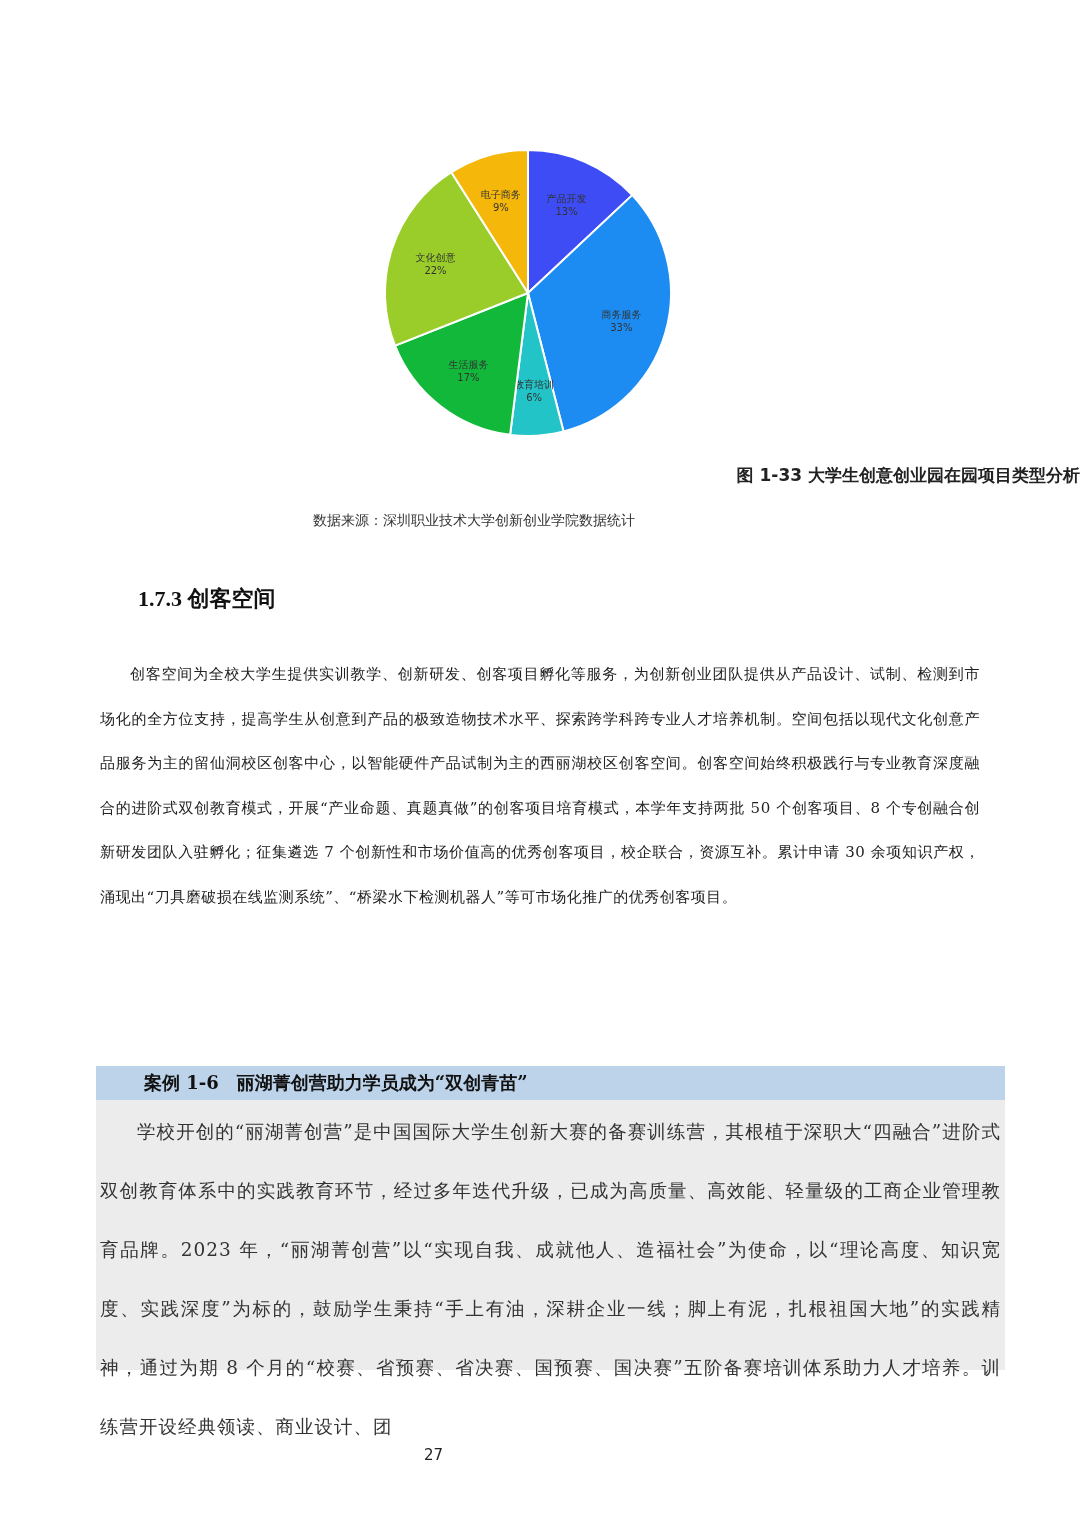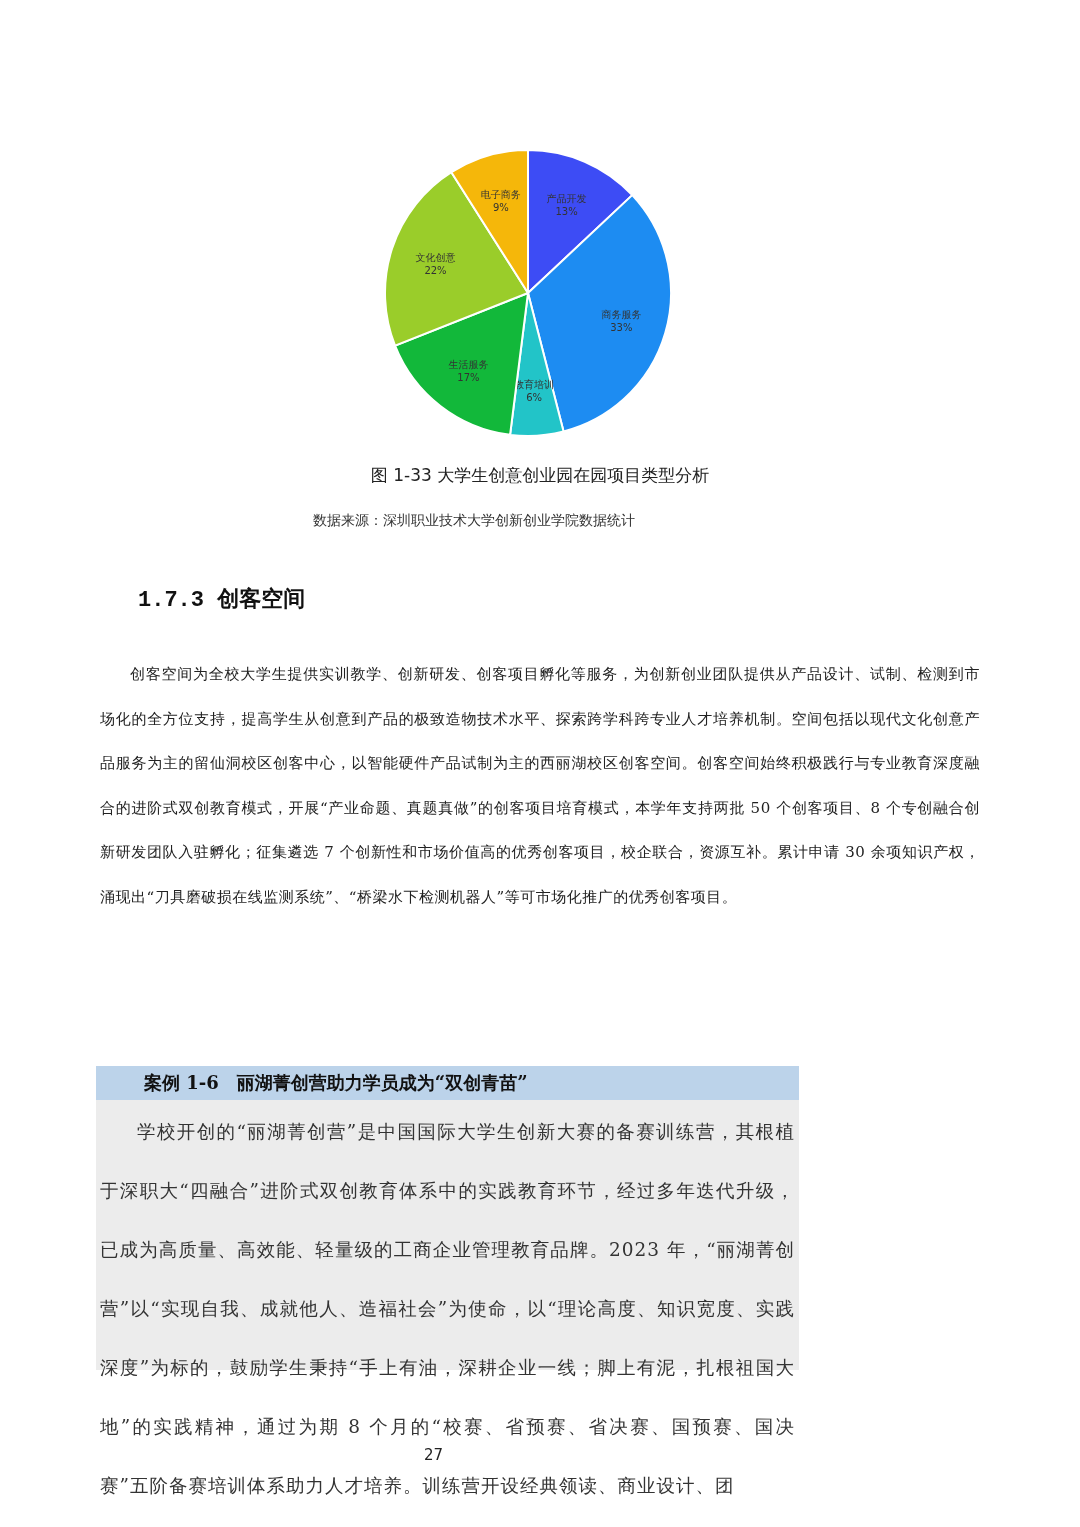--- a/index.html
+++ b/index.html
@@ -1,29 +1,29 @@
 <!DOCTYPE html>
 <html><head>
 <meta charset="utf-8">
 <style>
   html, body { margin:0; padding:0; background:#ffffff; }
   body { width:1080px; height:1527px; position:relative; overflow:hidden;
          font-family:"DejaVu Serif","Liberation Serif",serif; color:#222; }
   .chart { position:absolute; left:380px; top:145px; width:300px; height:300px; }
   .chart svg { width:300px; height:300px; }
   .slice-label { font-family:"DejaVu Sans","Liberation Sans",sans-serif; font-size:10px; fill:#333; text-anchor:middle; }
-  .fig-caption { position:absolute; left:0; width:1080px; top:464px; text-align:center;
-                 font-size:17px; font-weight:normal; color:#222; font-family:"DejaVu Sans","Liberation Sans",sans-serif; }
+  .fig-caption { position:absolute; left:0; width:1080px; top:464px; text-align:right;
+                 font-size:17px; font-weight:bold; color:#222; font-family:"DejaVu Sans","Liberation Sans",sans-serif; }
   .fig-source { position:absolute; left:0; width:948px; top:512px; text-align:center;
                 font-size:14px; color:#333; }
   .section-heading { position:absolute; left:138px; top:584px; font-size:22px; font-weight:bold;
-                     font-family:Liberation Mono, monospace; color:#111; }
+                     font-family:Liberation Serif, serif; color:#111; }
   .para { position:absolute; left:100px; top:652px; width:880px; font-size:15px; line-height:44.5px;
           text-indent:2em; text-align:justify; color:#222; letter-spacing:0.5px; }
-  .case-box { position:absolute; left:96px; top:1066px; width:703px; height:304px; background:#ececec; }
+  .case-box { position:absolute; left:96px; top:1066px; width:909px; height:304px; background:#ececec; }
   .case-header { height:34px; background:#bcd3ea; line-height:34px; padding-left:48px;
                  font-size:18px; font-weight:bold; color:#111; font-family:"DejaVu Serif","Liberation Serif",serif; }
   .case-header .case-no { margin-right:18px; }
   .case-body { padding:0 4px; font-size:18.5px; line-height:59px; text-indent:2em; text-align:justify;
                color:#333; letter-spacing:1px; margin-top:2px; }
   .page-number { position:absolute; left:0; width:867px; top:1446px; text-align:center;
                  font-size:15px; color:#222; font-family:"DejaVu Sans","Liberation Sans",sans-serif; }
 </style>
 </head>
 <body>

